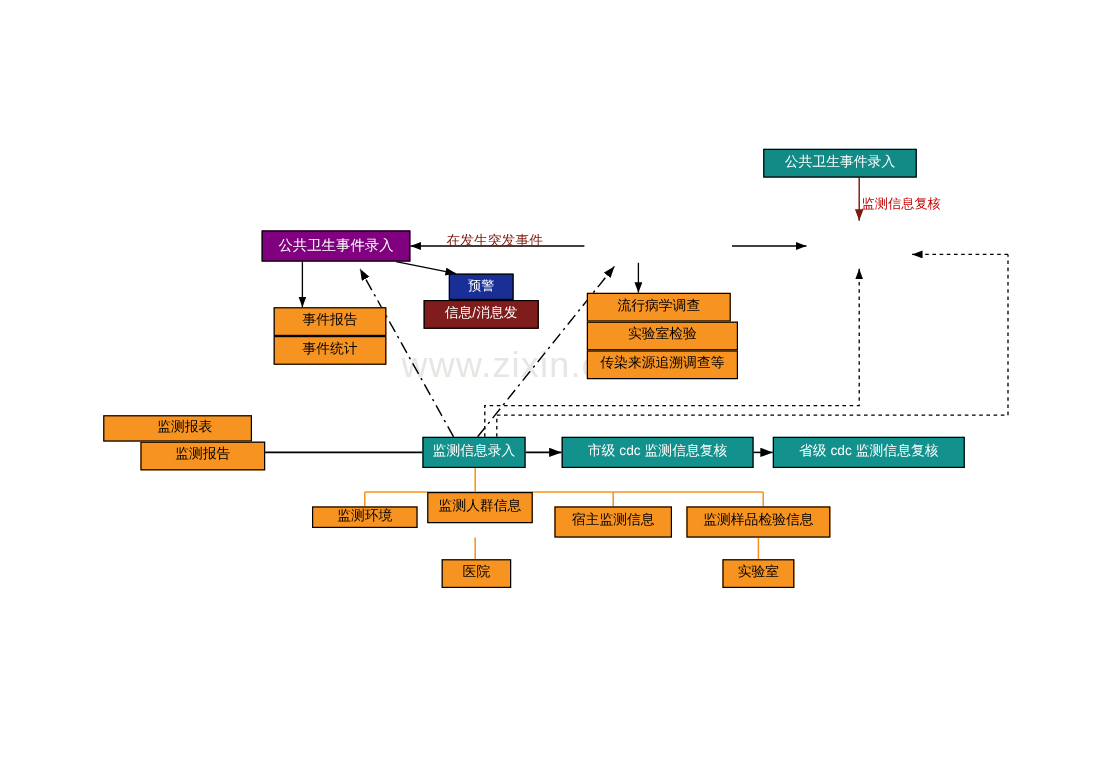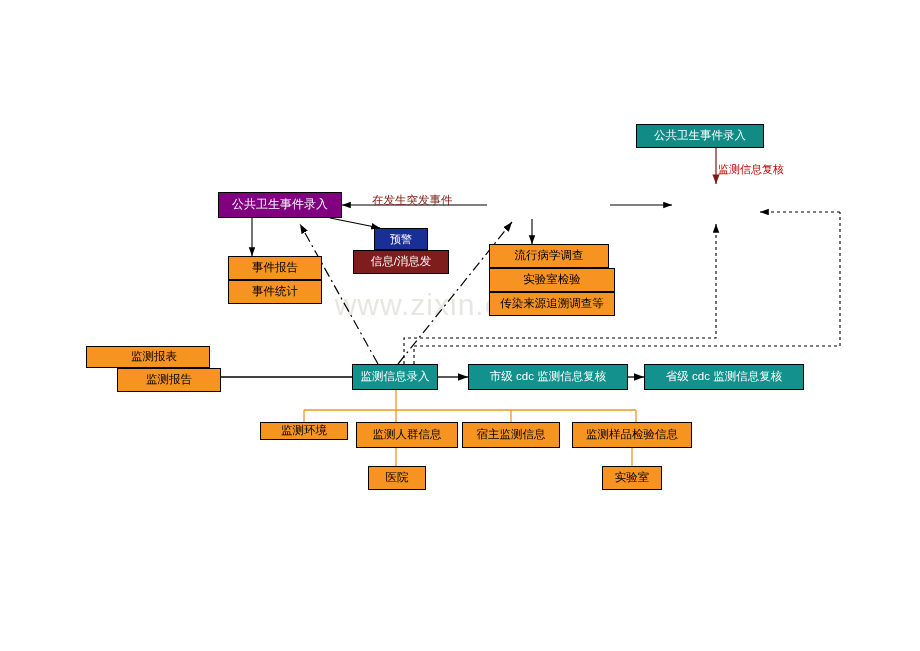--- a/index.html
+++ b/index.html
@@ -100,20 +100,20 @@
   <div class="node orange" style="left:86px;top:346px;width:124px;height:22px;font-size:11.5px;padding-left:12px;">监测报表</div>
   <div class="node orange" style="left:86px;top:368px;width:104px;height:24px;font-size:11.5px;margin-left:31px;">监测报告</div>
 
   <div class="node teal2" style="left:352px;top:364px;width:86px;height:26px;font-size:11.5px;">监测信息录入</div>
 
   <div class="node teal2" style="left:468px;top:364px;width:160px;height:26px;font-size:11.5px;">市级 cdc 监测信息复核</div>
 
   <div class="node teal2" style="left:644px;top:364px;width:160px;height:26px;font-size:11.5px;">省级 cdc 监测信息复核</div>
 
   <div class="node orange" style="left:260px;top:422px;width:88px;height:18px;font-size:11.5px;">监测环境</div>
-  <div class="node orange" style="left:356px;top:422px;width:102px;height:26px;font-size:11.5px;">监测人群信息</div>
+  <div class="node orange" style="left:356px;top:410px;width:88px;height:26px;font-size:11.5px;">监测人群信息</div>
   <div class="node orange" style="left:462px;top:422px;width:98px;height:26px;font-size:11.5px;">宿主监测信息</div>
   <div class="node orange" style="left:572px;top:422px;width:120px;height:26px;font-size:11.5px;">监测样品检验信息</div>
 
   <div class="node orange" style="left:368px;top:466px;width:58px;height:24px;font-size:11.5px;">医院</div>
   <div class="node orange" style="left:602px;top:466px;width:60px;height:24px;font-size:11.5px;">实验室</div>
 
 </div>
 
 </body></html>

